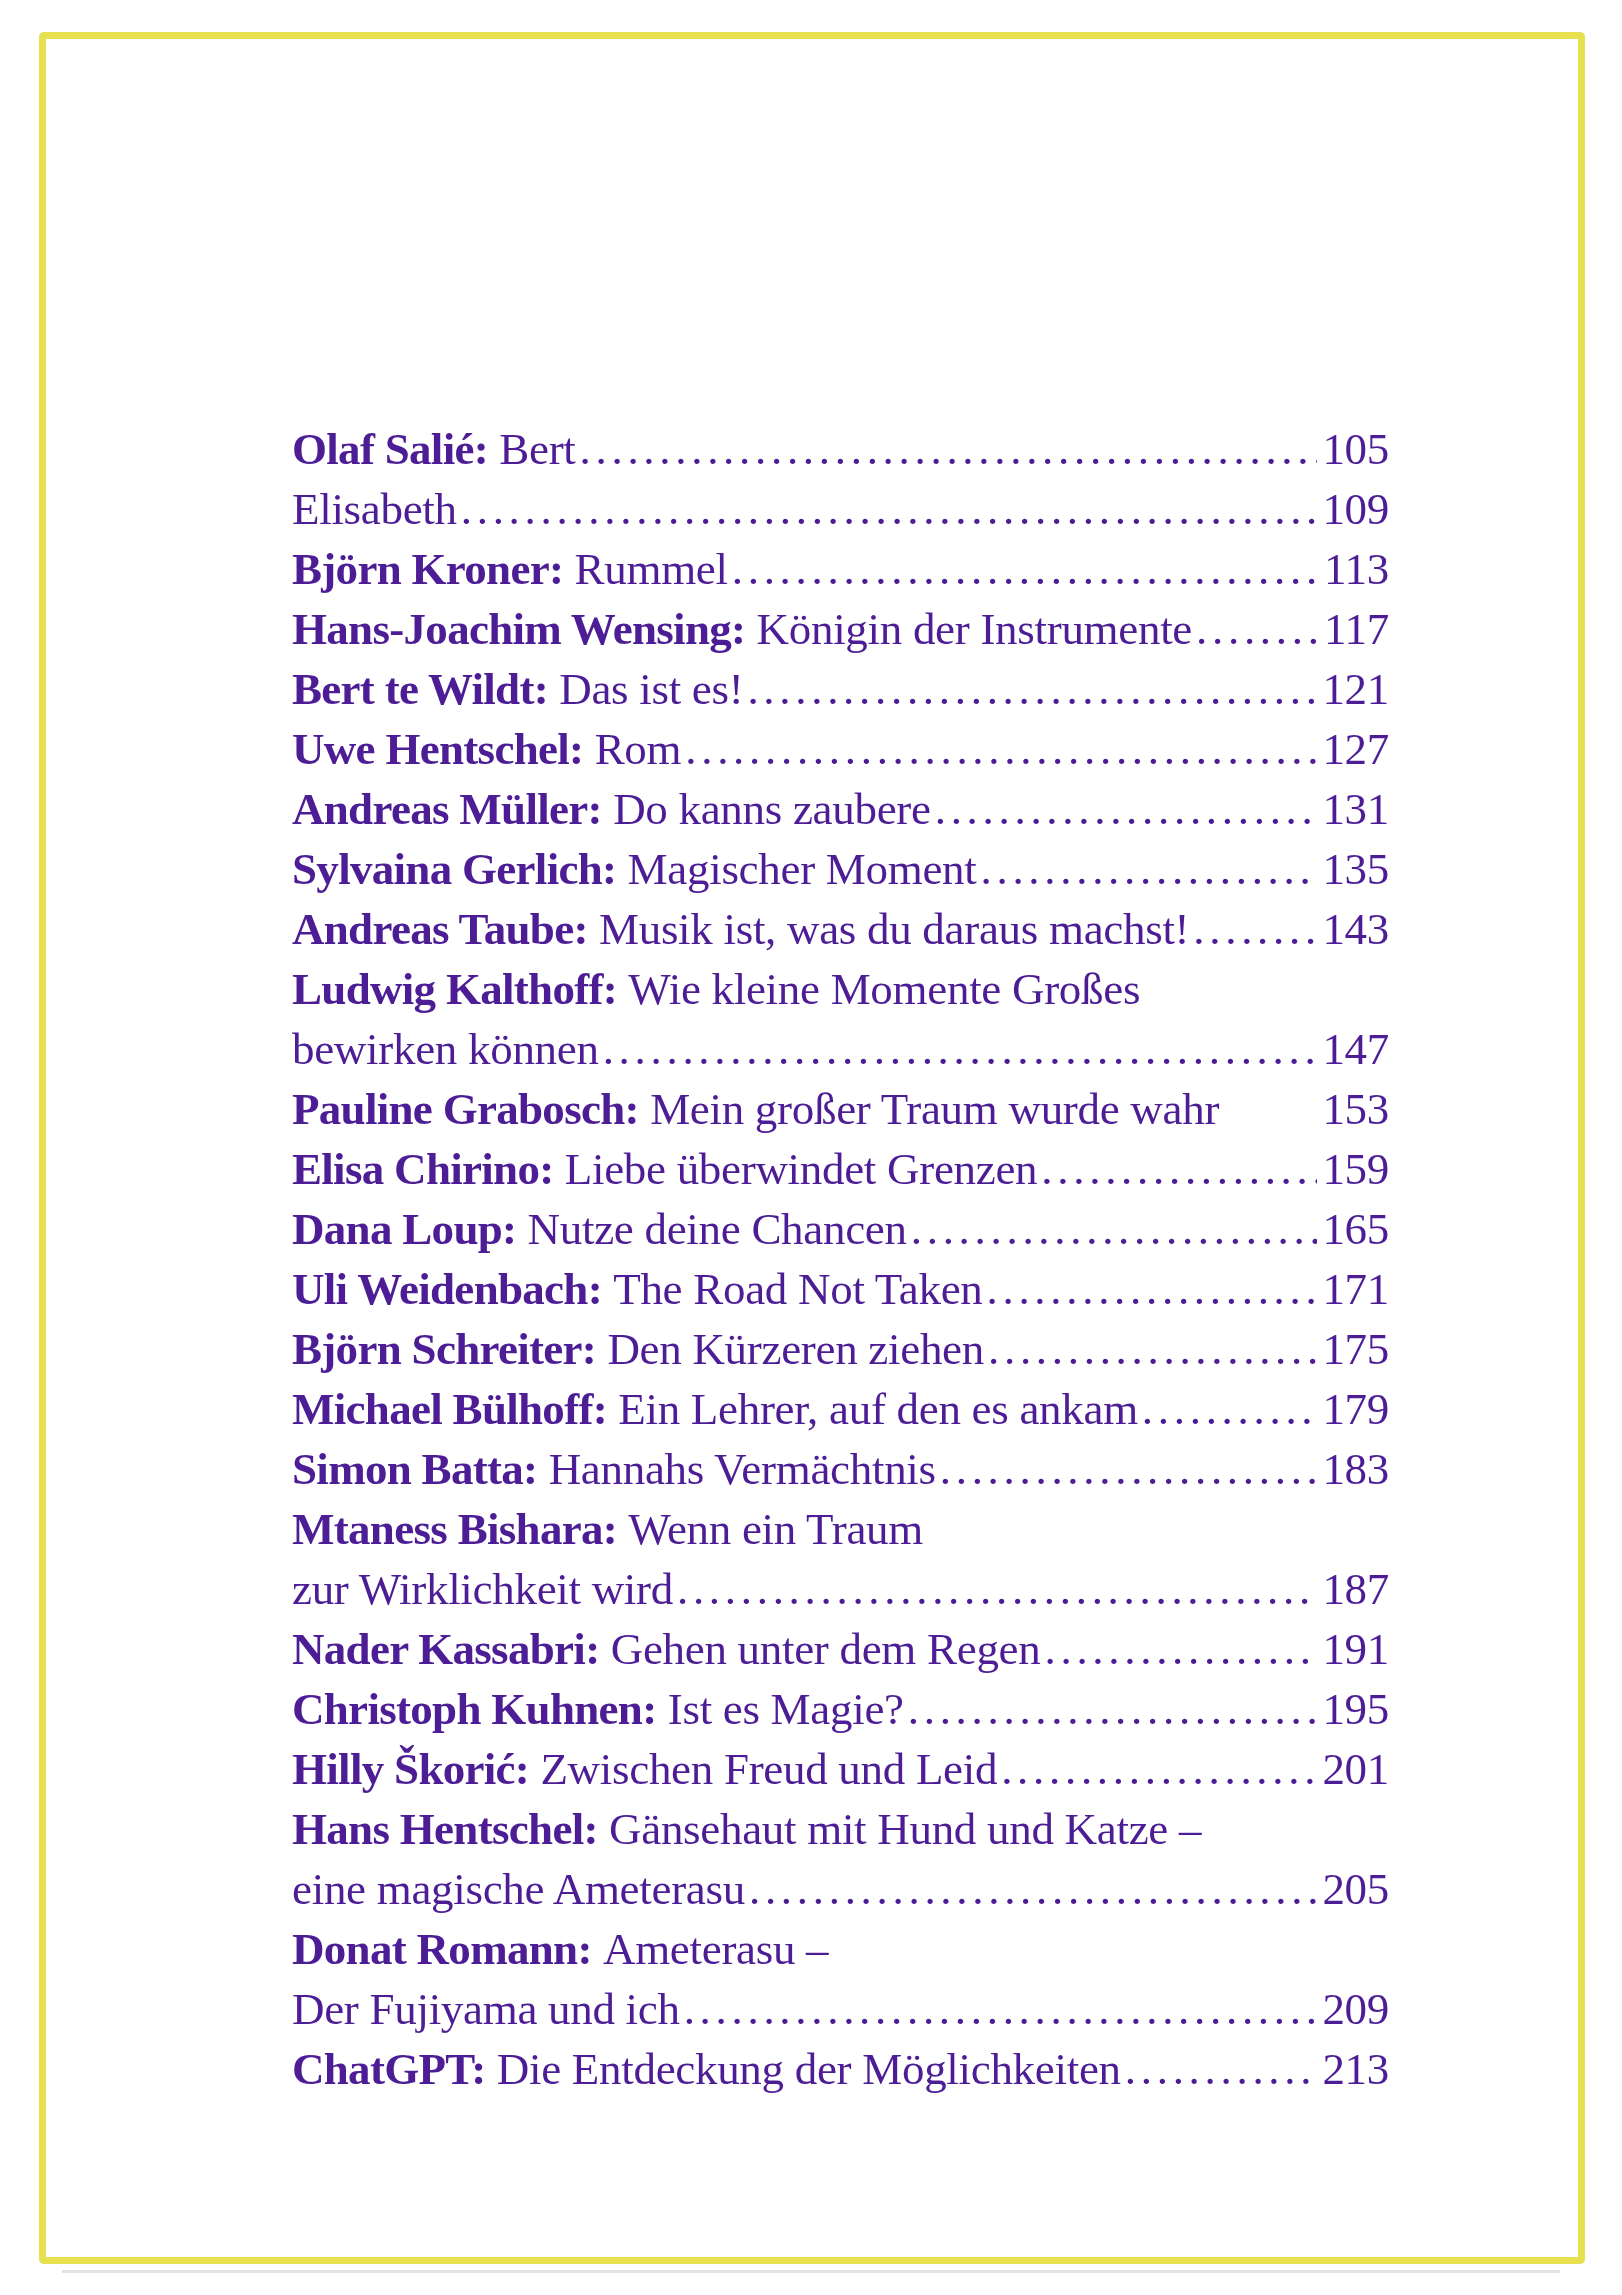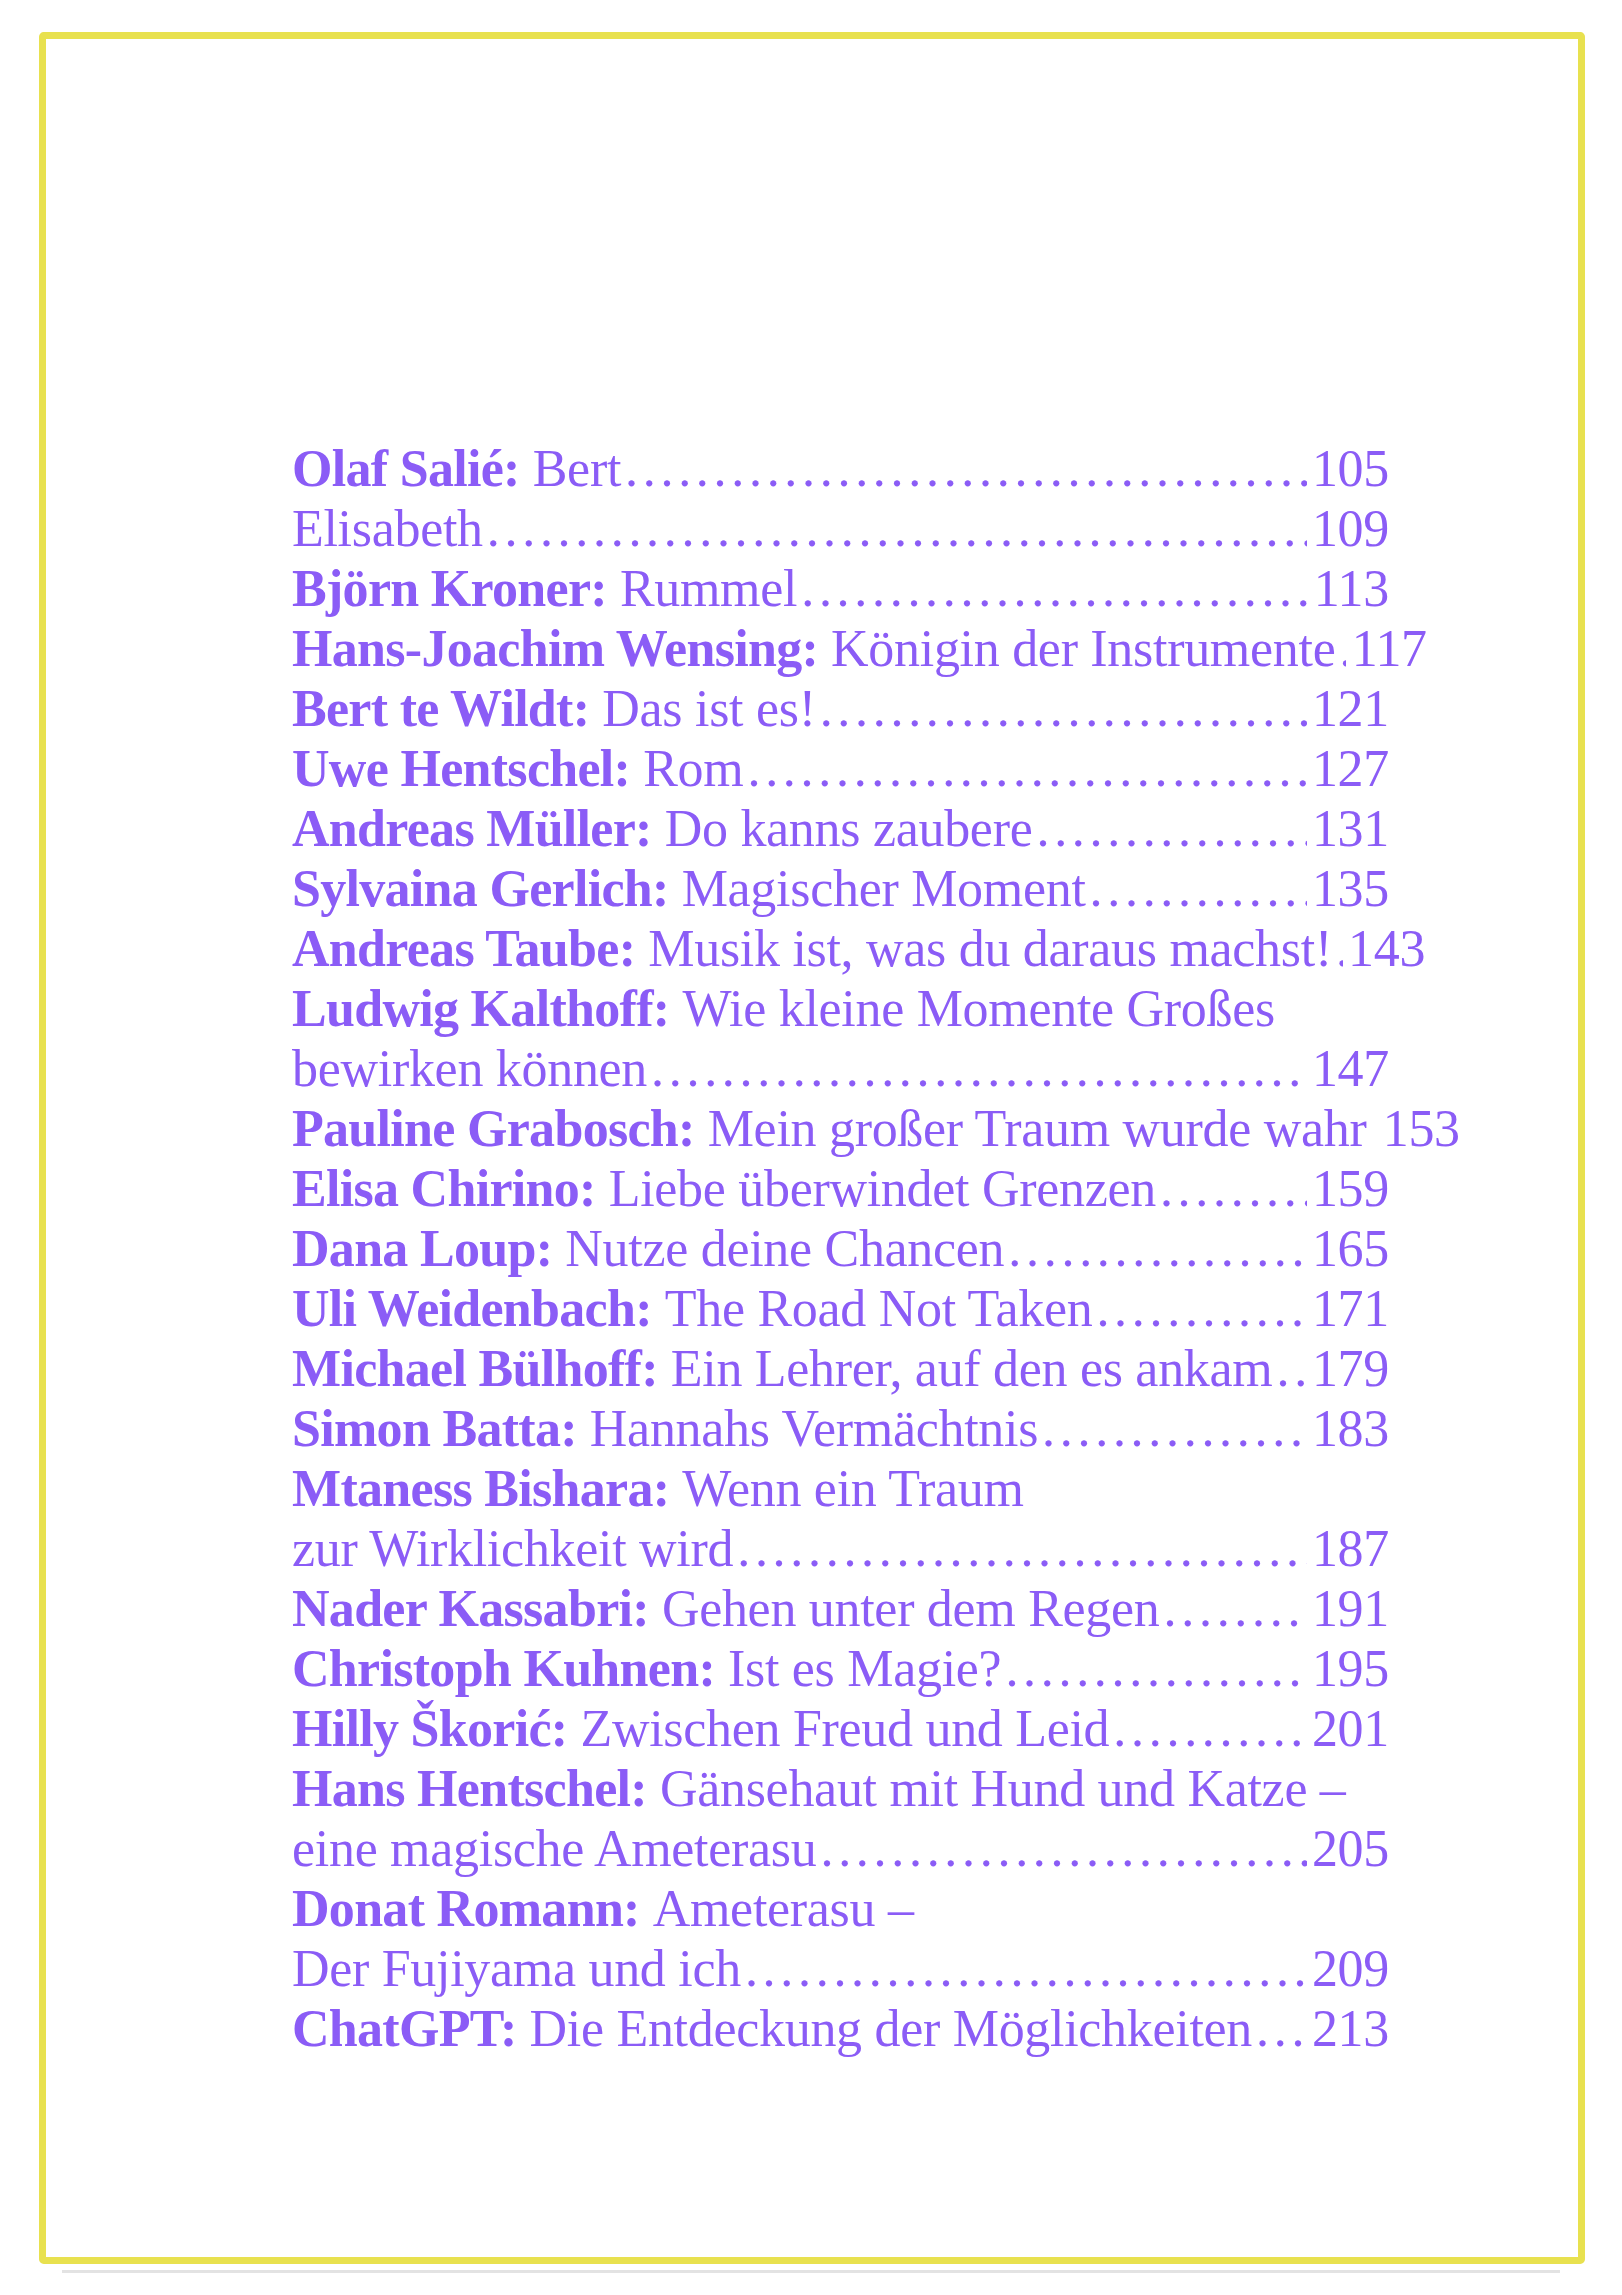--- a/index.html
+++ b/index.html
@@ -32,25 +32,24 @@
     width: 1498px;
     height: 2.7px;
     background: #d9d9d9;
     opacity: 0.75;
   }
   .toc {
     position: absolute;
     left: 292px;
     top: 419px;
     width: 1097px;
-    font-size: 52px;
+    font-size: 45px;
     line-height: 60px;
-    color: #8b5cf6;
+    color: #4c1d95;
     letter-spacing: -0.3px;
-    margin-top: 20px;
   }
   .line {
     display: flex;
     align-items: baseline;
     white-space: nowrap;
   }
   .name {
     font-weight: bold;
     margin-right: 0.25em;
     flex-shrink: 0;
@@ -180,20 +179,26 @@
       <span class="page-num">165</span>
     </div>
 
     <div class="line">
       <span class="name">Uli Weidenbach:</span>
       <span class="title">The Road Not Taken</span>
       <span class="leader"></span>
       <span class="page-num">171</span>
     </div>
 
+    <div class="line">
+      <span class="name">Björn Schreiter:</span>
+      <span class="title">Den Kürzeren ziehen</span>
+      <span class="leader"></span>
+      <span class="page-num">175</span>
+    </div>
 
     <div class="line">
       <span class="name">Michael Bülhoff:</span>
       <span class="title">Ein Lehrer, auf den es ankam</span>
       <span class="leader"></span>
       <span class="page-num">179</span>
     </div>
 
     <div class="line">
       <span class="name">Simon Batta:</span>

